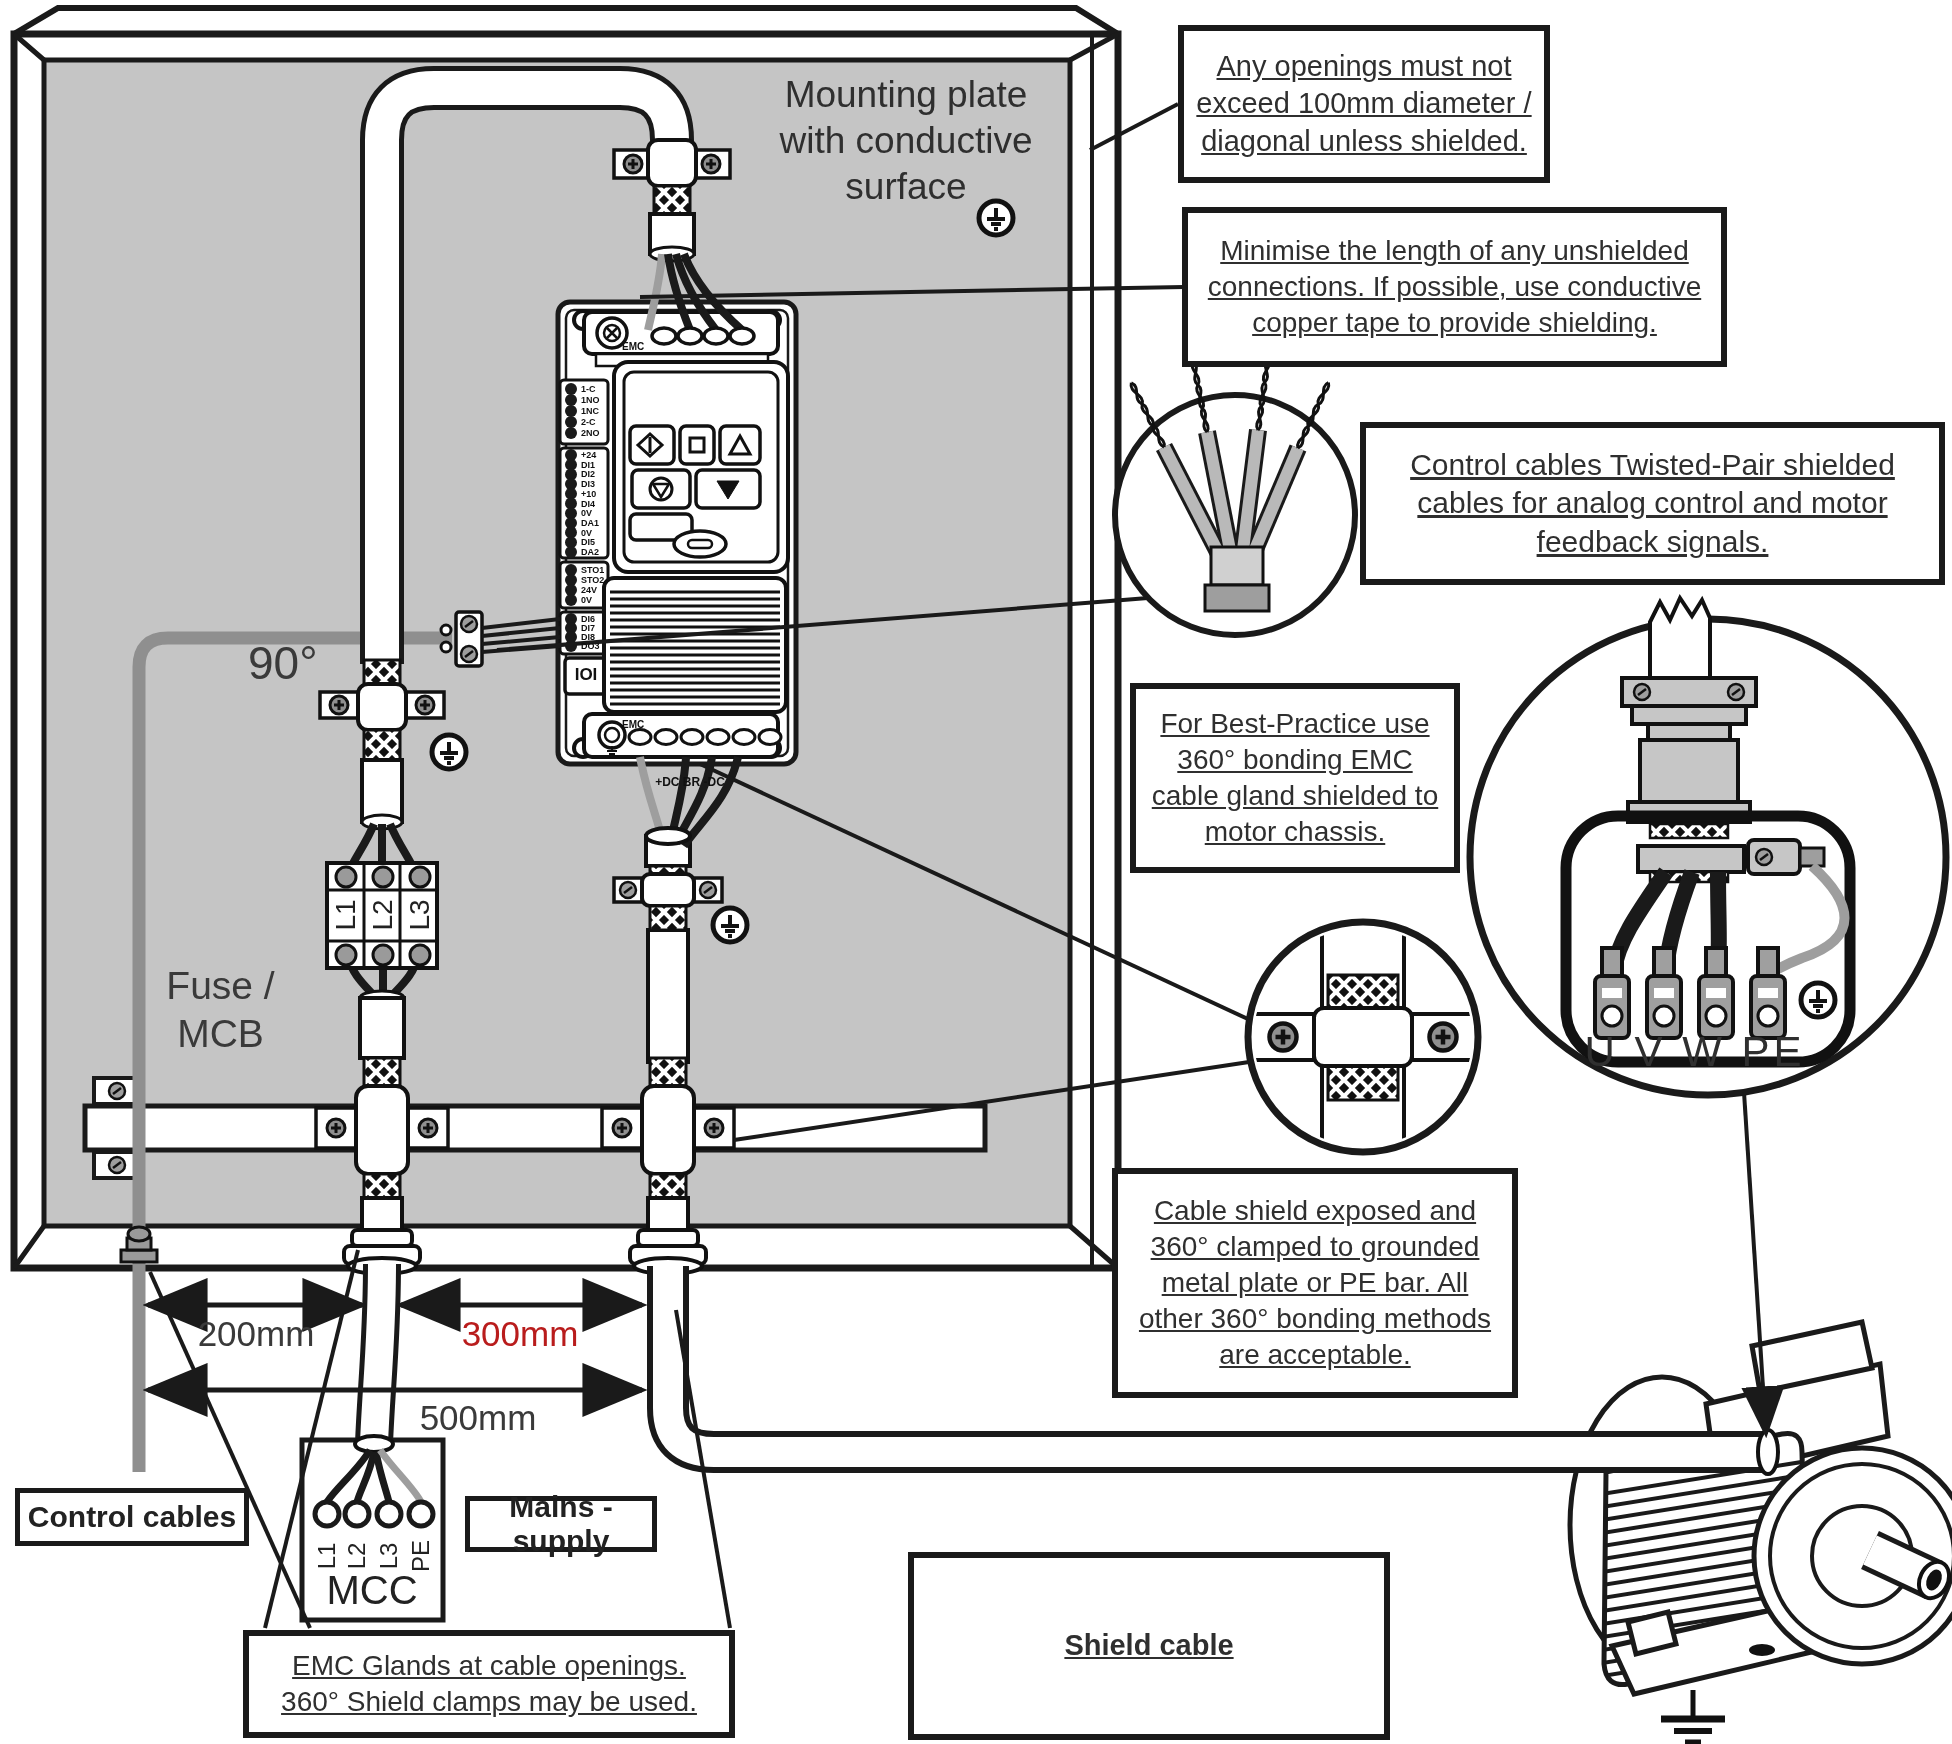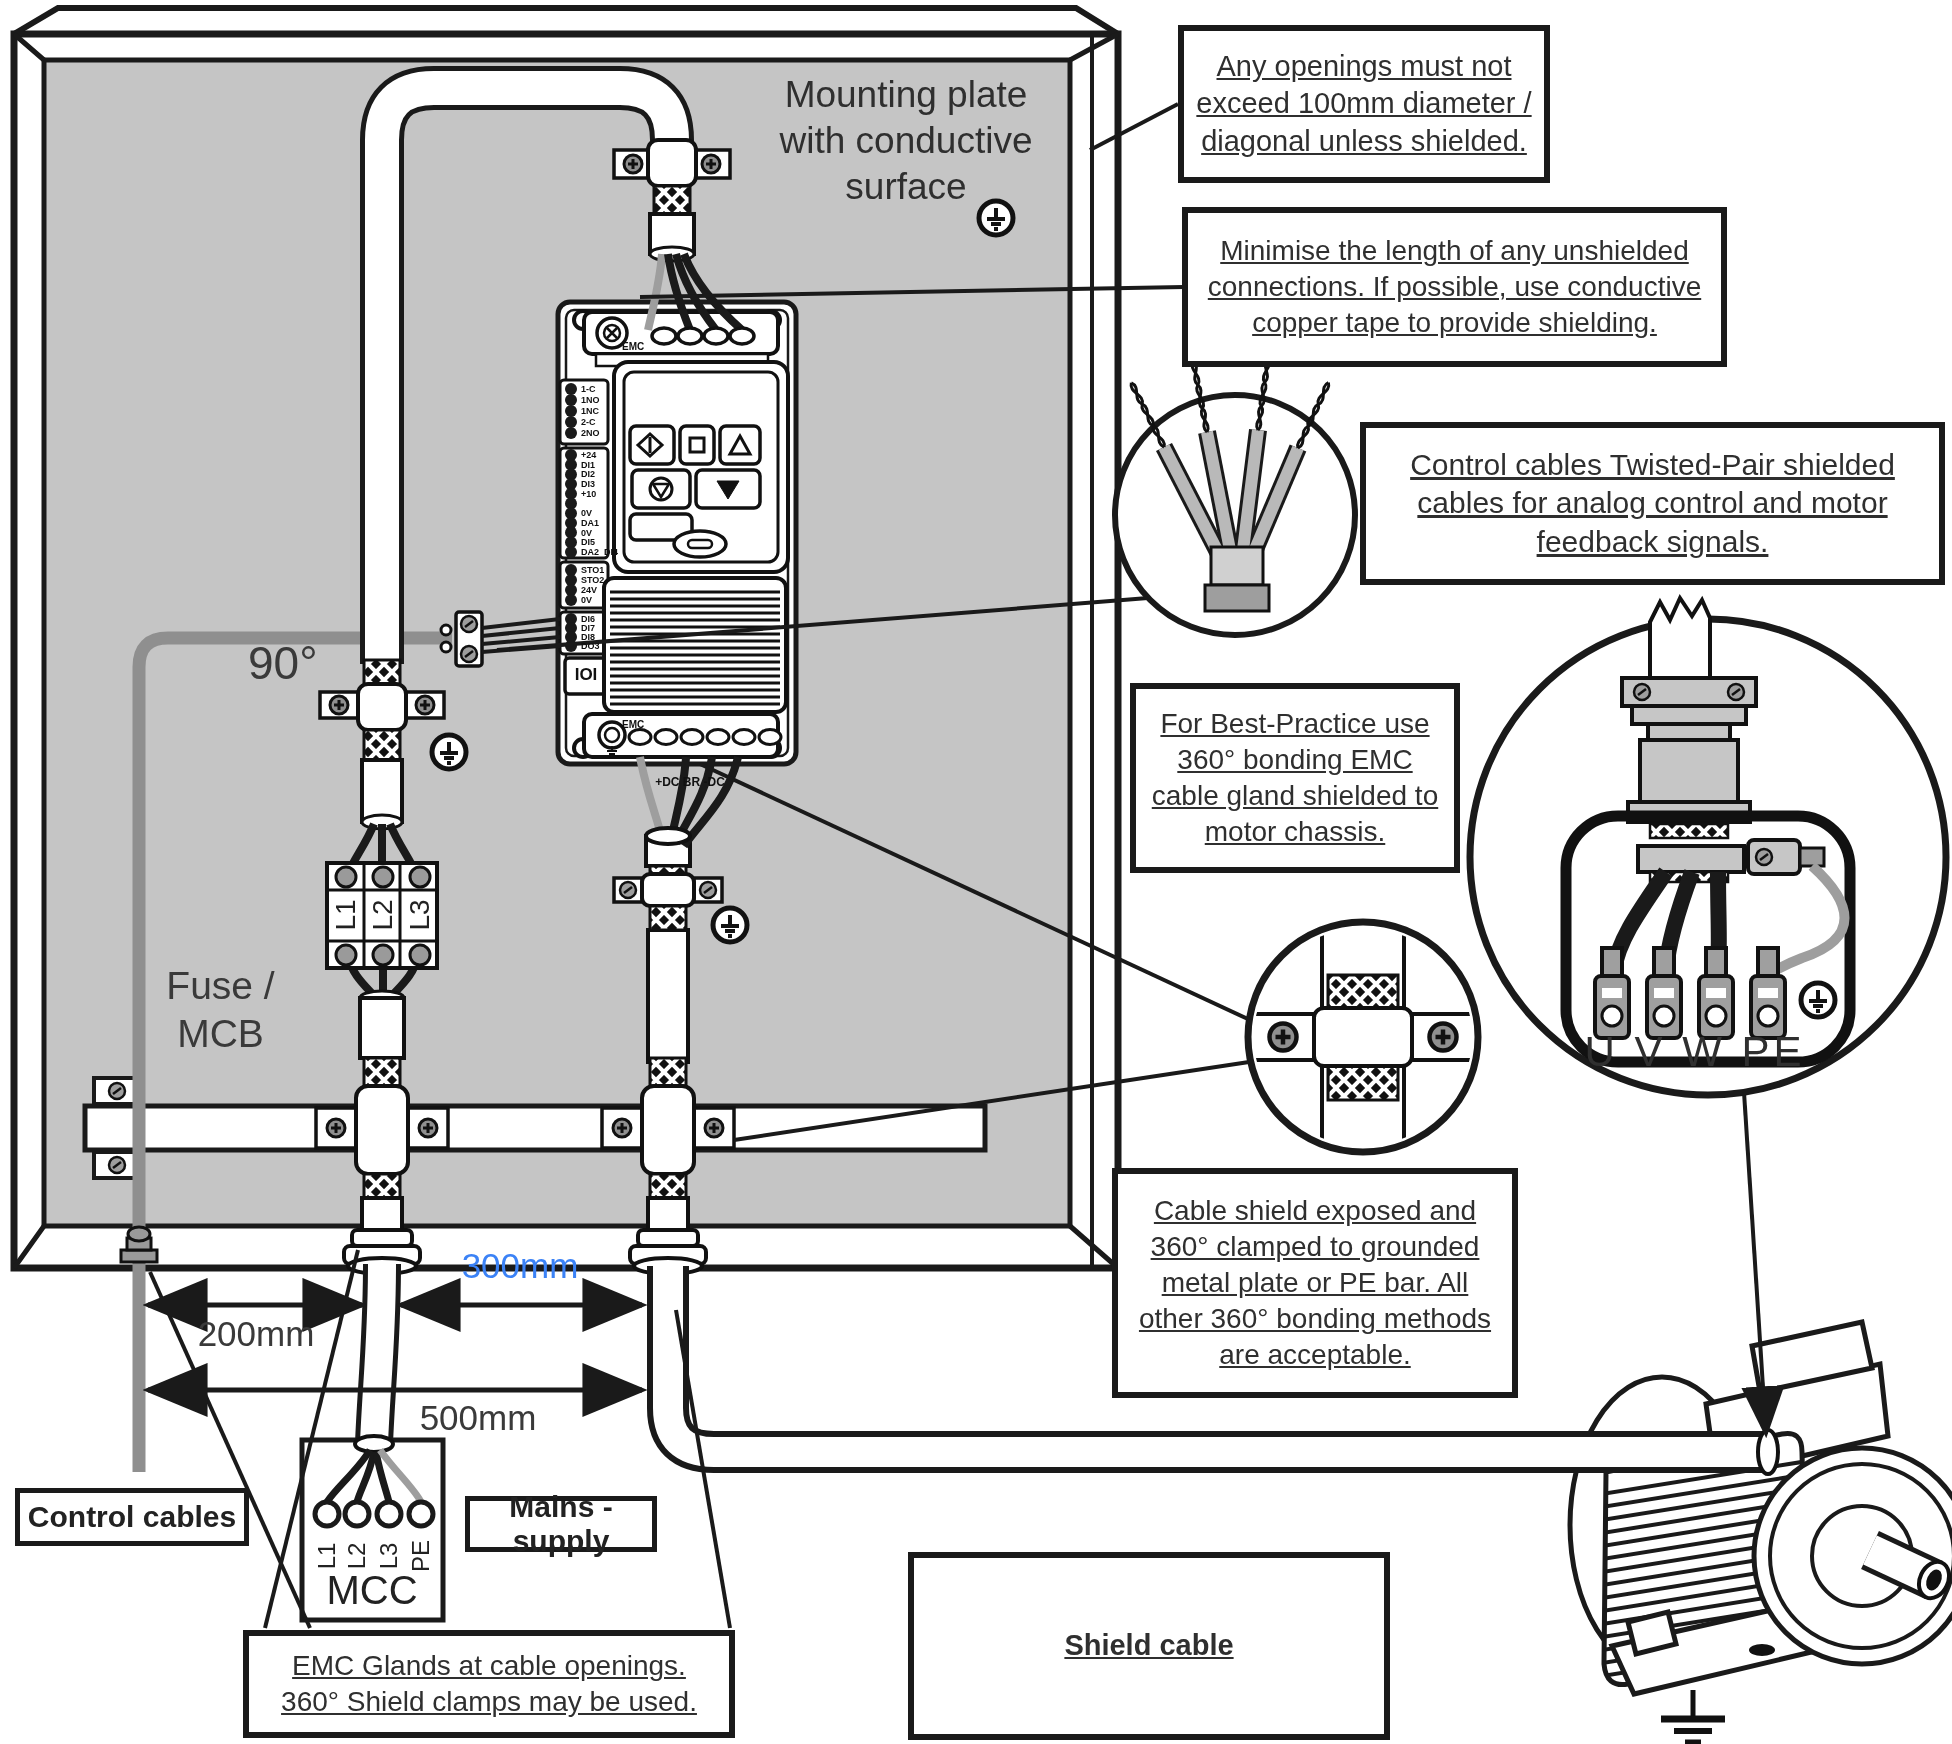--- a/index.html
+++ b/index.html
@@ -513,21 +513,21 @@
 </g>
 </svg>
 
 <div class="t ctr" style="left:756px;top:72px;width:300px;font-size:37px;line-height:1.24;color:#2f2f2f;">Mounting plate with conductive surface</div>
 
 <div class="t" style="left:248px;top:636px;width:110px;font-size:46px;color:#3a3a3a;">90°</div>
 
 <div class="t ctr" style="left:148px;top:962px;width:145px;font-size:39px;line-height:1.22;color:#3a3a3a;">Fuse / MCB</div>
 
 <div class="t ctr" style="left:186px;top:1314px;width:140px;font-size:35px;color:#3a3a3a;">200mm</div>
-<div class="t ctr" style="left:450px;top:1246px;width:140px;font-size:35px;color:#3b82f6;">300mm</div>
+<div class="t ctr" style="left:450px;top:1314px;width:140px;font-size:35px;color:#b91c1c;">300mm</div>
 <div class="t ctr" style="left:408px;top:1398px;width:140px;font-size:35px;color:#3a3a3a;">500mm</div>
 
 <div class="lblbox" style="left:15px;top:1488px;width:234px;height:58px;font-size:30px;">Control cables</div>
 <div class="lblbox" style="left:465px;top:1496px;width:192px;height:56px;font-size:30px;">Mains - supply</div>
 
 <div class="t ctr" style="left:312px;top:1568px;width:120px;font-size:40px;color:#222;">MCC</div>
 
 <div class="t ctr" style="left:1570px;top:1028px;width:250px;font-size:42px;letter-spacing:4px;color:#2f2f2f;">U V W PE</div>
 
 <div class="cbox" style="left:1178px;top:25px;width:372px;height:158px;font-size:29px;">Any openings must not exceed 100mm diameter / diagonal unless shielded.</div>
@@ -556,21 +556,21 @@
 <div class="tlabel" style="left: 581px; top: 383px;">1-C</div>
     <div class="tlabel" style="left: 581px; top: 394px;">1NO</div>
     <div class="tlabel" style="left: 581px; top: 405px;">1NC</div>
     <div class="tlabel" style="left: 581px; top: 416px;">2-C</div>
     <div class="tlabel" style="left: 581px; top: 427px;">2NO</div>
     <div class="tlabel" style="left: 581px; top: 449px;">+24</div>
     <div class="tlabel" style="left: 581px; top: 458.7px;">DI1</div>
     <div class="tlabel" style="left: 581px; top: 468.4px;">DI2</div>
     <div class="tlabel" style="left: 581px; top: 478.1px;">DI3</div>
     <div class="tlabel" style="left: 581px; top: 487.8px;">+10</div>
-    <div class="tlabel" style="left: 604px; top: 497.5px; margin-top: 48px;">DI4</div>
+    <div class="tlabel" style="left: 581px; top: 497.5px;">DI4</div>
     <div class="tlabel" style="left: 581px; top: 507.2px;">0V</div>
     <div class="tlabel" style="left: 581px; top: 516.9px;">DA1</div>
     <div class="tlabel" style="left: 581px; top: 526.6px;">0V</div>
     <div class="tlabel" style="left: 581px; top: 536.3px;">DI5</div>
     <div class="tlabel" style="left: 581px; top: 546px;">DA2</div>
     <div class="tlabel" style="left: 581px; top: 564px;">STO1</div>
     <div class="tlabel" style="left: 581px; top: 574px;">STO2</div>
     <div class="tlabel" style="left: 581px; top: 584px;">24V</div>
     <div class="tlabel" style="left: 581px; top: 594px;">0V</div>
     <div class="tlabel" style="left: 581px; top: 613px;">DI6</div>

